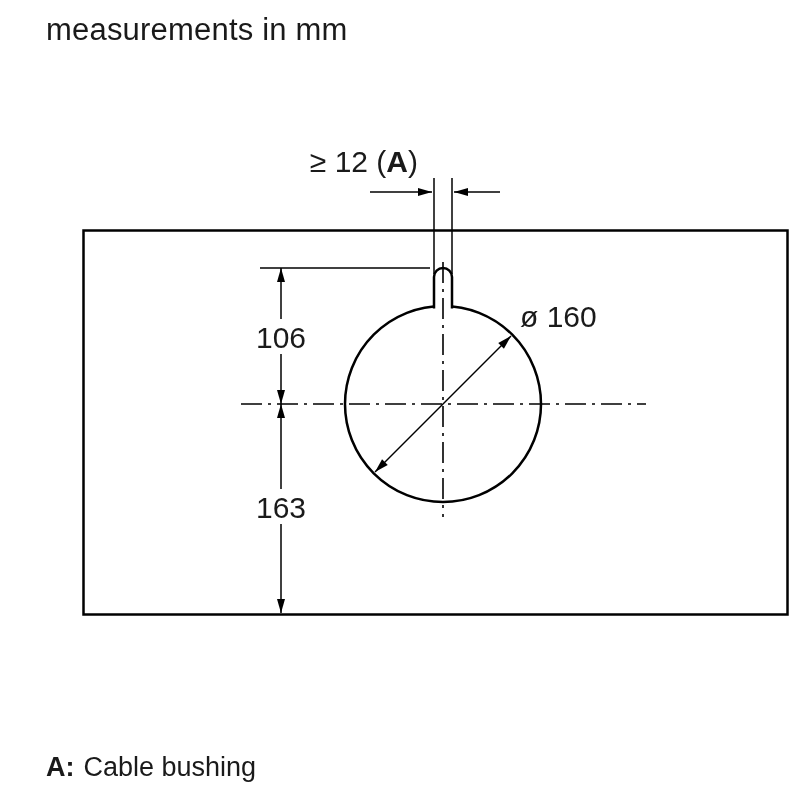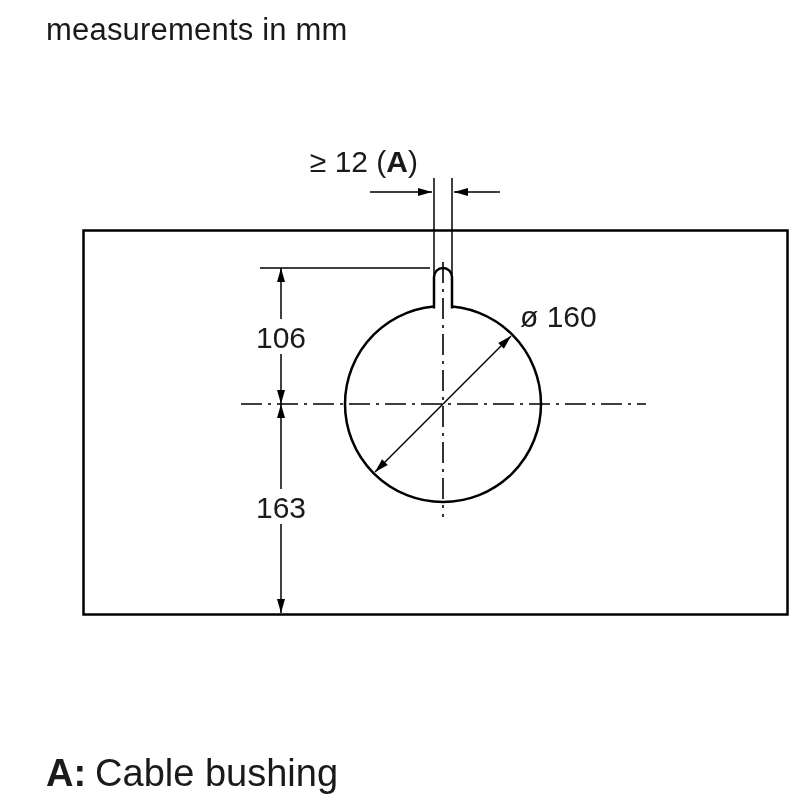--- a/index.html
+++ b/index.html
@@ -18,21 +18,21 @@
     left: 18px;
     top: 12px;
     font-size: 31px;
     letter-spacing: 0.2px;
     color: #1a1a1a;
   }
   .legend {
     position: absolute;
     left: 18px;
     top: 752px;
-    font-size: 38px;
+    font-size: 27px;
     color: #1a1a1a;
   }
   .legend .legend-key { font-weight: bold; }
   .legend .legend-label { margin-left: 9px; }
   svg { position: absolute; left: 0; top: 0; }
   .thick { stroke: #000; stroke-width: 2.5; fill: none; }
   .thin  { stroke: #000; stroke-width: 1.5; fill: none; }
   .centerline {
     stroke: #000; stroke-width: 1.6; fill: none;
     stroke-dasharray: 21 6 3 6;

